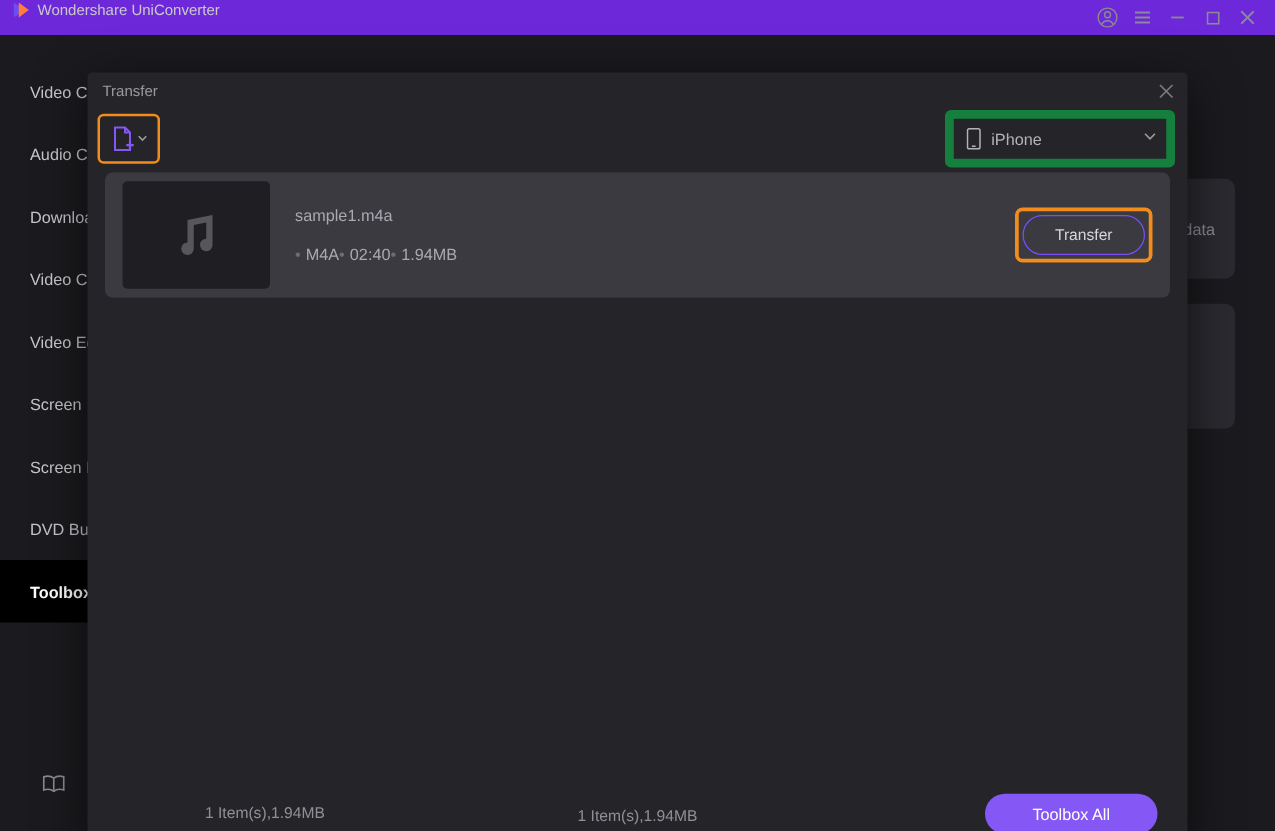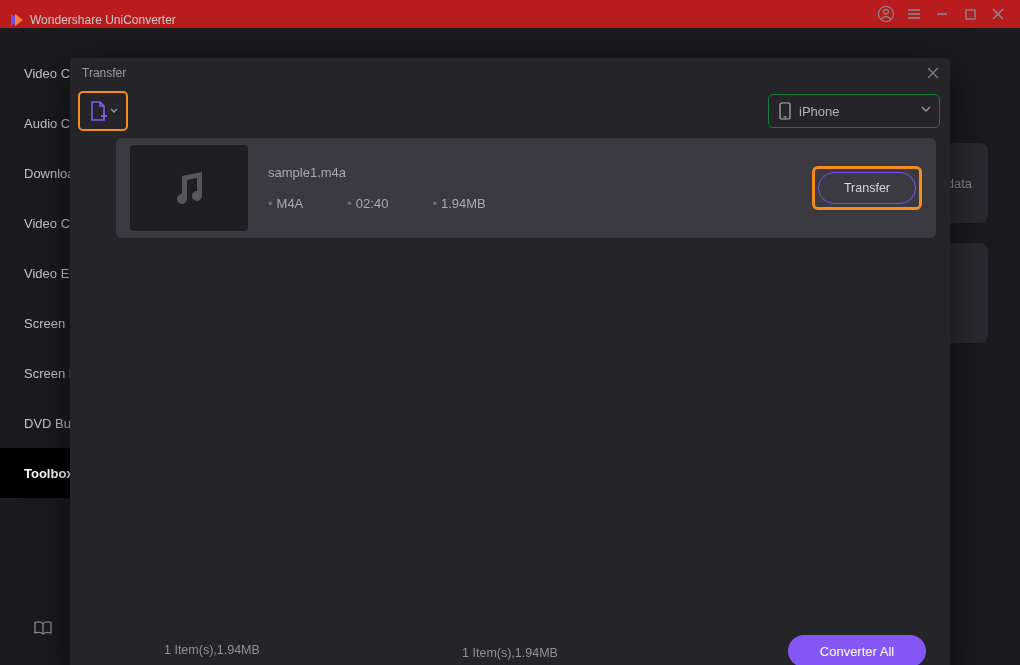--- a/index.html
+++ b/index.html
@@ -8,23 +8,23 @@
     width:1020px;
     height:665px;
     background:#1b1b1f;
     font-family:"Segoe UI",Arial,sans-serif;
     color:#c9c9cd;
     overflow:hidden;
   }
   
   .title-bar{
     height:28px;
-    background:#b91c1c;
-    display:flex;
-    align-items:flex-end;
+    background:#6d28d9;
+    display:flex;
+    align-items:flex-start;
     padding:0 8px;
     font-size:12px;
     color:#c9c9cd;
   }
   .title-bar .logo{
     display:flex;
     align-items:center;
     gap:6px;
   }
   .title-bar .spacer{flex:1;}
@@ -150,21 +150,21 @@
     justify-content:center;
     gap:2px;
     cursor:pointer;
     background:#252529;
   }
   .add-btn svg{display:block;}
   .toolbar-spacer{flex:1;}
   .device-select{
     width:150px;
     height:32px;
-    border:1px solid #15803d;
+    border:7px solid #15803d;
     border-radius:5px;
     display:flex;
     align-items:center;
     padding:0 10px;
     gap:8px;
     font-size:13px;
     color:#b3b3b9;
     cursor:pointer;
     position:relative;
     background:#252529;
@@ -182,41 +182,40 @@
   }
   .item{
     height:100px;
     background:#3a3a40;
     border-radius:6px;
     display:flex;
     align-items:center;
     padding:0 14px;
     gap:20px;
     margin-top:4px;
-    margin-left:32px;
   }
   .thumb{
     width:118px;
     height:86px;
     background:#1f1f23;
     border-radius:4px;
     display:flex;
     align-items:center;
     justify-content:center;
   }
   .thumb svg{opacity:0.25;}
   .meta{
     flex:1;
     display:flex;
     flex-direction:column;
     gap:16px;
     color:#a9a9b0;
     font-size:13px;
   }
-  .meta .row{display:flex;gap:44px;}
+  .meta .row{display:flex;}
   .dot{color:#6c6c73;margin-right:4px;}
   .transfer-btn{
     border:3px solid #f28c1c;
     padding:3px;
     border-radius:6px;
   }
   .transfer-inner{
     width:96px;
     height:30px;
     border:1.5px solid #7a4df6;
@@ -408,17 +407,17 @@
             <span>Transfer</span>
           </div>
         </div>
       </div>
     </div>
 
     <div class="modal-footer">
       <span class="count-label">1 Item(s),1.94MB</span>
       <span>1 Item(s),1.94MB</span>
       <div class="transfer-all">
-        <span>Converter All</span>
+        <span>Toolbox All</span>
       </div>
     </div>
   </div>
 </div>
 
 </body></html>

